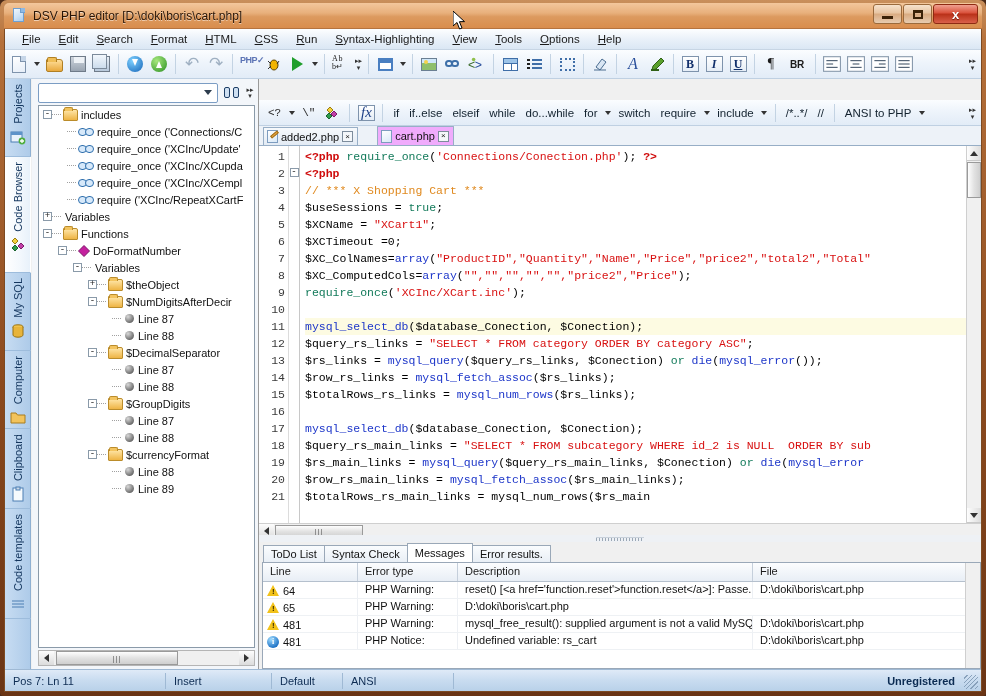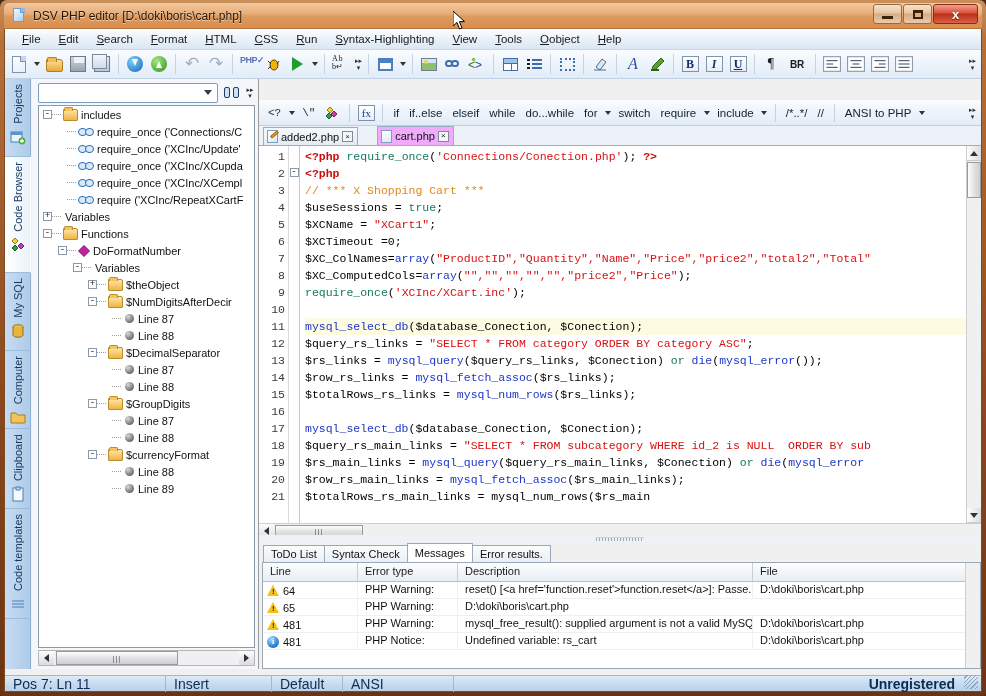--- a/index.html
+++ b/index.html
@@ -180,21 +180,21 @@
     border-bottom:1px solid #bfd0e2;
   }
   .kw-btn {
     padding: 2px 5px; font-size: 11.5px; color:#12212e; cursor:pointer; white-space:nowrap;
   }
   .tb2-sep { width:1px;height:18px;background:#c3d3e3;margin:0 5px;flex:0 0 auto;}
   .ico-phptag{font-size:11px;color:#2a2a2a;font-family:"Liberation Mono",monospace;}
   .ico-quote{font-size:11px;color:#2a2a2a;font-family:"Liberation Mono",monospace;}
   .ico-diamond{width:14px;height:14px;position:relative;}
   .ico-fx{width:17px;height:16px;border:1px solid #7e93ac;background:linear-gradient(180deg,#fff,#e5edf6);
-    font-family:"Liberation Serif",serif;font-size:11px;color:#1d3f86;
+    font-family:"Liberation Serif",serif;font-style:italic;font-size:15px;color:#1d3f86;
     display:flex;align-items:center;justify-content:center;}
 
   
   #vtabs {
     position:absolute; left:0; top:50px; width:26px; bottom:22px;
     background: linear-gradient(90deg,#c7dcf2 0%,#aecbe9 100%);
     border-right:1px solid #8fb0d2;
   }
   .vtab {
     position:relative; width:26px;
@@ -399,24 +399,24 @@
     background:radial-gradient(circle at 35% 28%,#9fdcff,#1a6fc4 75%);
     color:#fff;font-size:8px;font-weight:bold;line-height:12px;text-align:center;
     font-family:"Liberation Serif",serif;
   }
   #bp-vscroll{
     position:absolute; right:0; top:0; bottom:0; width:15px; background:#f0f0f0; border-left:1px solid #cfcfcf;
   }
 
   
   #statusbar {
-    position:absolute; left:0; right:0; bottom:0; height:16px;
+    position:absolute; left:0; right:0; bottom:0; height:22px;
     background: linear-gradient(180deg,#dfeaf7 0%,#c9dcf0 48%,#b9d1e9 100%);
     border-top:1px solid #9fb9d4;
-    display:flex; align-items:center; font-size:14px; color:#0e2c52;
+    display:flex; align-items:center; font-size:11px; color:#0e2c52;
   }
   .sb-cell { padding:0 8px; height:20px; display:flex; align-items:center; white-space:nowrap;}
   .sb-sep { width:1px; height:16px; background:#9fb9d4; }
   #sb-unreg { margin-left:auto; font-weight:bold; color:#0b2b52; padding-right:26px;}
   #sb-grip{
     position:absolute;right:3px;bottom:2px;width:14px;height:14px;
     background:
       repeating-linear-gradient(135deg,transparent 0 2px,#7d97b3 2px 3px);
     opacity:.85;
   }
@@ -456,21 +456,21 @@
       <div class="menu-item"><span class="acc">F</span><span>ile</span></div>
       <div class="menu-item"><span class="acc">E</span><span>dit</span></div>
       <div class="menu-item"><span class="acc">S</span><span>earch</span></div>
       <div class="menu-item"><span class="acc">F</span><span>ormat</span></div>
       <div class="menu-item"><span class="acc">H</span><span>TML</span></div>
       <div class="menu-item"><span class="acc">C</span><span>SS</span></div>
       <div class="menu-item"><span class="acc">R</span><span>un</span></div>
       <div class="menu-item"><span class="acc">S</span><span>yntax-Highlighting</span></div>
       <div class="menu-item"><span class="acc">V</span><span>iew</span></div>
       <div class="menu-item"><span class="acc">T</span><span>ools</span></div>
-      <div class="menu-item"><span class="acc">O</span><span>object</span></div>
+      <div class="menu-item"><span class="acc">O</span><span>ptions</span></div>
       <div class="menu-item"><span class="acc">H</span><span>elp</span></div>
     </div>
 
     <div id="toolbar1">
       <div class="tb-btn">
           <span class="ico ico-newdoc"></span>
         </div>
       <div class="tb-arrow"></div>
       <div class="tb-btn">
           <span class="ico ico-folder"></span>

